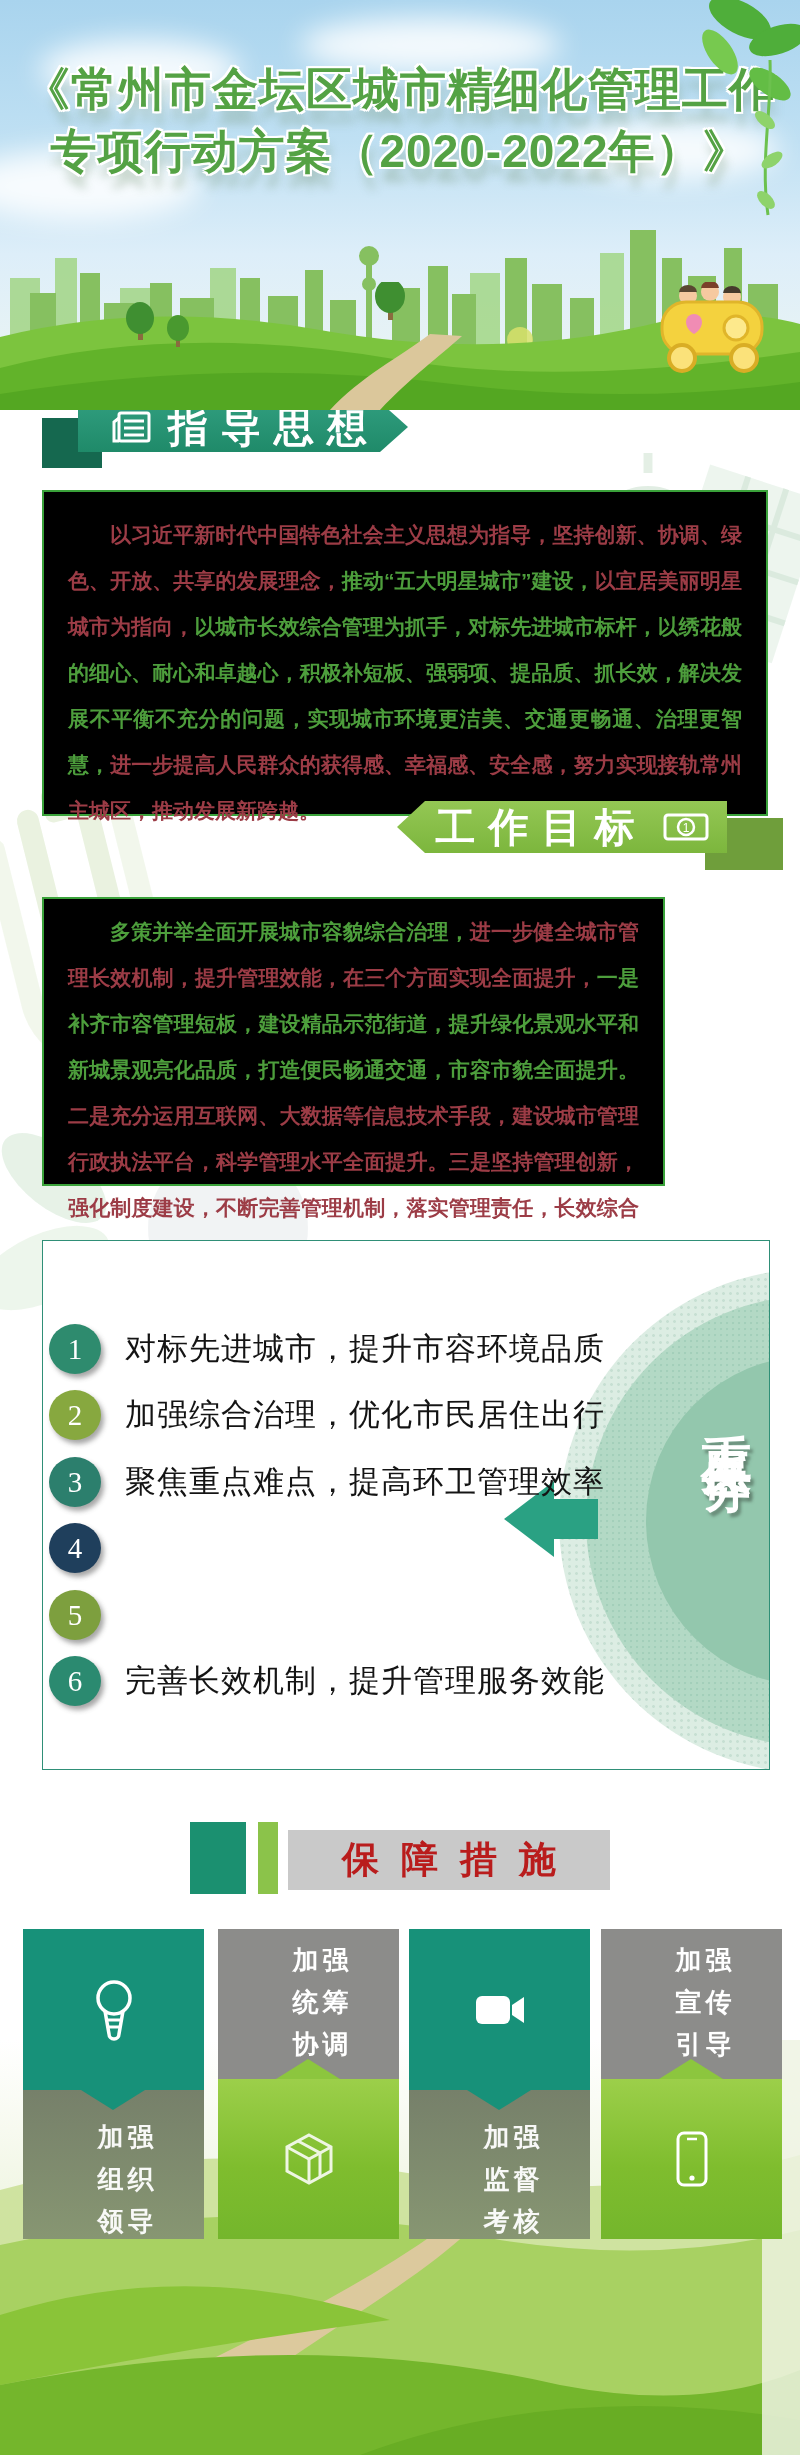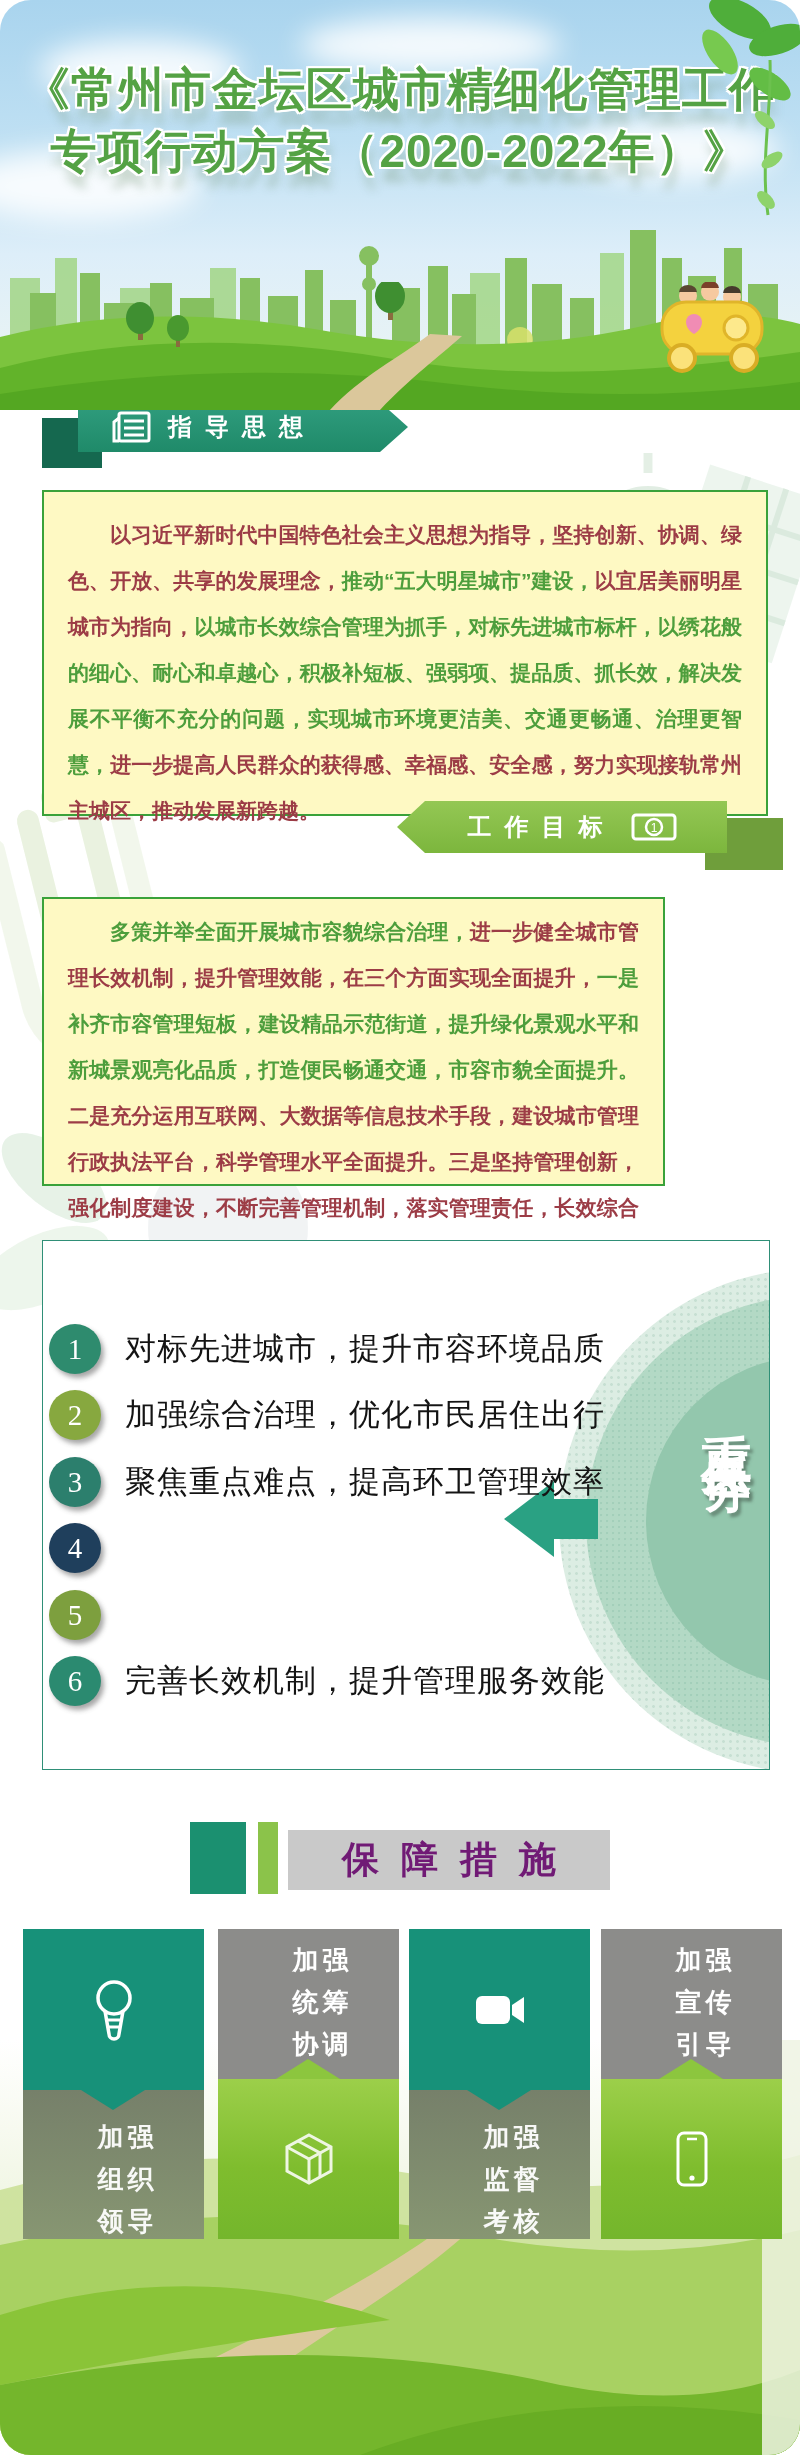--- a/index.html
+++ b/index.html
@@ -1,17 +1,17 @@
 <!DOCTYPE html>
 <html><head>
 <meta charset="utf-8">
 <style>
   html,body{margin:0;padding:0;background:#fff;}
   #poster{position:relative;width:800px;height:2455px;margin:0 auto;overflow:hidden;
-          font-family:"Liberation Sans","DejaVu Sans",sans-serif;background:#fff;border-radius:31px;}
+          font-family:"Liberation Sans","DejaVu Sans",sans-serif;background:#fff;}
   .abs{position:absolute;}
 
   
   #header{left:0;top:0;width:800px;height:410px;overflow:hidden;
     background:linear-gradient(180deg,#a9d4ee 0%,#bfe0f3 34%,#ddeef9 62%,#eef6f2 100%);}
   .cloud{position:absolute;background:rgba(255,255,255,.85);border-radius:50%;filter:blur(14px);}
   #title-block{left:0;top:58px;width:800px;text-align:center;z-index:6;}
   .title-line{font-size:46px;line-height:62px;font-weight:bold;letter-spacing:1px;color:#54a244;
     text-shadow:-2px -2px 0 #fff,2px -2px 0 #fff,-2px 2px 0 #fff,2px 2px 0 #fff,
                  0 -2px 0 #fff,0 2px 0 #fff,-2px 0 0 #fff,2px 0 0 #fff,
@@ -24,29 +24,29 @@
   
   .wm{z-index:0;opacity:.75;}
 
   
   .sq{z-index:1;}
   #banner-guiding{left:78px;top:402px;width:330px;height:50px;z-index:2;
     background:linear-gradient(180deg,#309d7e,#1f8a69);
     clip-path:polygon(0 0,calc(100% - 28px) 0,100% 50%,calc(100% - 28px) 100%,0 100%);
     display:flex;align-items:center;gap:16px;padding-left:34px;box-sizing:border-box;}
   #sq-guiding{left:42px;top:418px;width:60px;height:50px;background:#15684f;}
-  .banner-label{color:#fff;font-size:24px;font-weight:bold;letter-spacing:13px;white-space:nowrap;}
+  .banner-label{color:#fff;font-size:40px;font-weight:bold;letter-spacing:13px;white-space:nowrap;}
   #banner-goals{left:397px;top:801px;width:330px;height:52px;z-index:2;
     background:linear-gradient(180deg,#94c754,#7cb63d);
     clip-path:polygon(28px 0,100% 0,100% 100%,28px 100%,0 50%);
     display:flex;align-items:center;justify-content:center;gap:15px;padding-left:20px;box-sizing:border-box;}
   #sq-goals{left:705px;top:818px;width:78px;height:52px;background:#6f9e3b;}
 
   
-  .pbox{background:#fef9c3;z-index:2;box-sizing:border-box;border:2px solid #3aa23a;}
+  .pbox{background:#000000;z-index:2;box-sizing:border-box;border:2px solid #3aa23a;}
   #box-guiding{left:42px;top:490px;width:726px;height:326px;padding:20px 24px;}
   #box-goals{left:42px;top:897px;width:623px;height:289px;padding:10px 24px;}
   .para{margin:0;font-size:21px;font-weight:bold;line-height:46px;text-align:justify;text-indent:2em;}
   .seg-maroon{color:#9c3c46;}
   .seg-green{color:#4d9e3c;}
 
   
   #tasks-panel{left:42px;top:1240px;width:728px;height:530px;background:#fff;
     border:1px solid #2f8f77;box-sizing:border-box;overflow:hidden;z-index:2;}
   .ring{position:absolute;border-radius:50%;}
@@ -68,21 +68,21 @@
     box-shadow:3px 4px 5px rgba(60,60,60,.45);flex:0 0 auto;}
   .c1{background:#2e8b6e;} .c2{background:#87a83f;} .c3{background:#2c7f6d;}
   .c4{background:#1f3f5c;} .c5{background:#7d9f3e;} .c6{background:#2b8a70;}
   .task-text{font-size:31px;color:#141414;letter-spacing:1px;white-space:nowrap;}
 
   
   #measures-sq1{left:190px;top:1822px;width:56px;height:72px;background:#1b9070;z-index:2;}
   #measures-sq2{left:258px;top:1822px;width:20px;height:72px;background:#8bc34a;z-index:2;}
   #measures-bar{left:288px;top:1830px;width:322px;height:60px;background:#c9c9c9;z-index:2;
     display:flex;align-items:center;justify-content:center;}
-  #measures-label{font-size:37px;font-weight:bold;color:#701a75;letter-spacing:22px;text-indent:22px;text-align:center;}
+  #measures-label{font-size:37px;font-weight:bold;color:#b91c1c;letter-spacing:22px;text-indent:22px;text-align:center;}
 
   
   #grass{left:0;top:2040px;width:800px;height:415px;z-index:1;overflow:hidden;
     background:linear-gradient(180deg,#ffffff 0%,#f4f8ea 30%,#eaf3da 55%);}
 
   
   .mcard{position:absolute;top:1929px;width:181px;height:310px;z-index:3;}
   .mc-top-teal{position:absolute;left:0;top:0;width:181px;height:161px;background:#179179;
     display:flex;align-items:center;justify-content:center;}
   .mc-top-gray{position:absolute;left:0;top:0;width:181px;height:150px;background:#8c8c8a;

